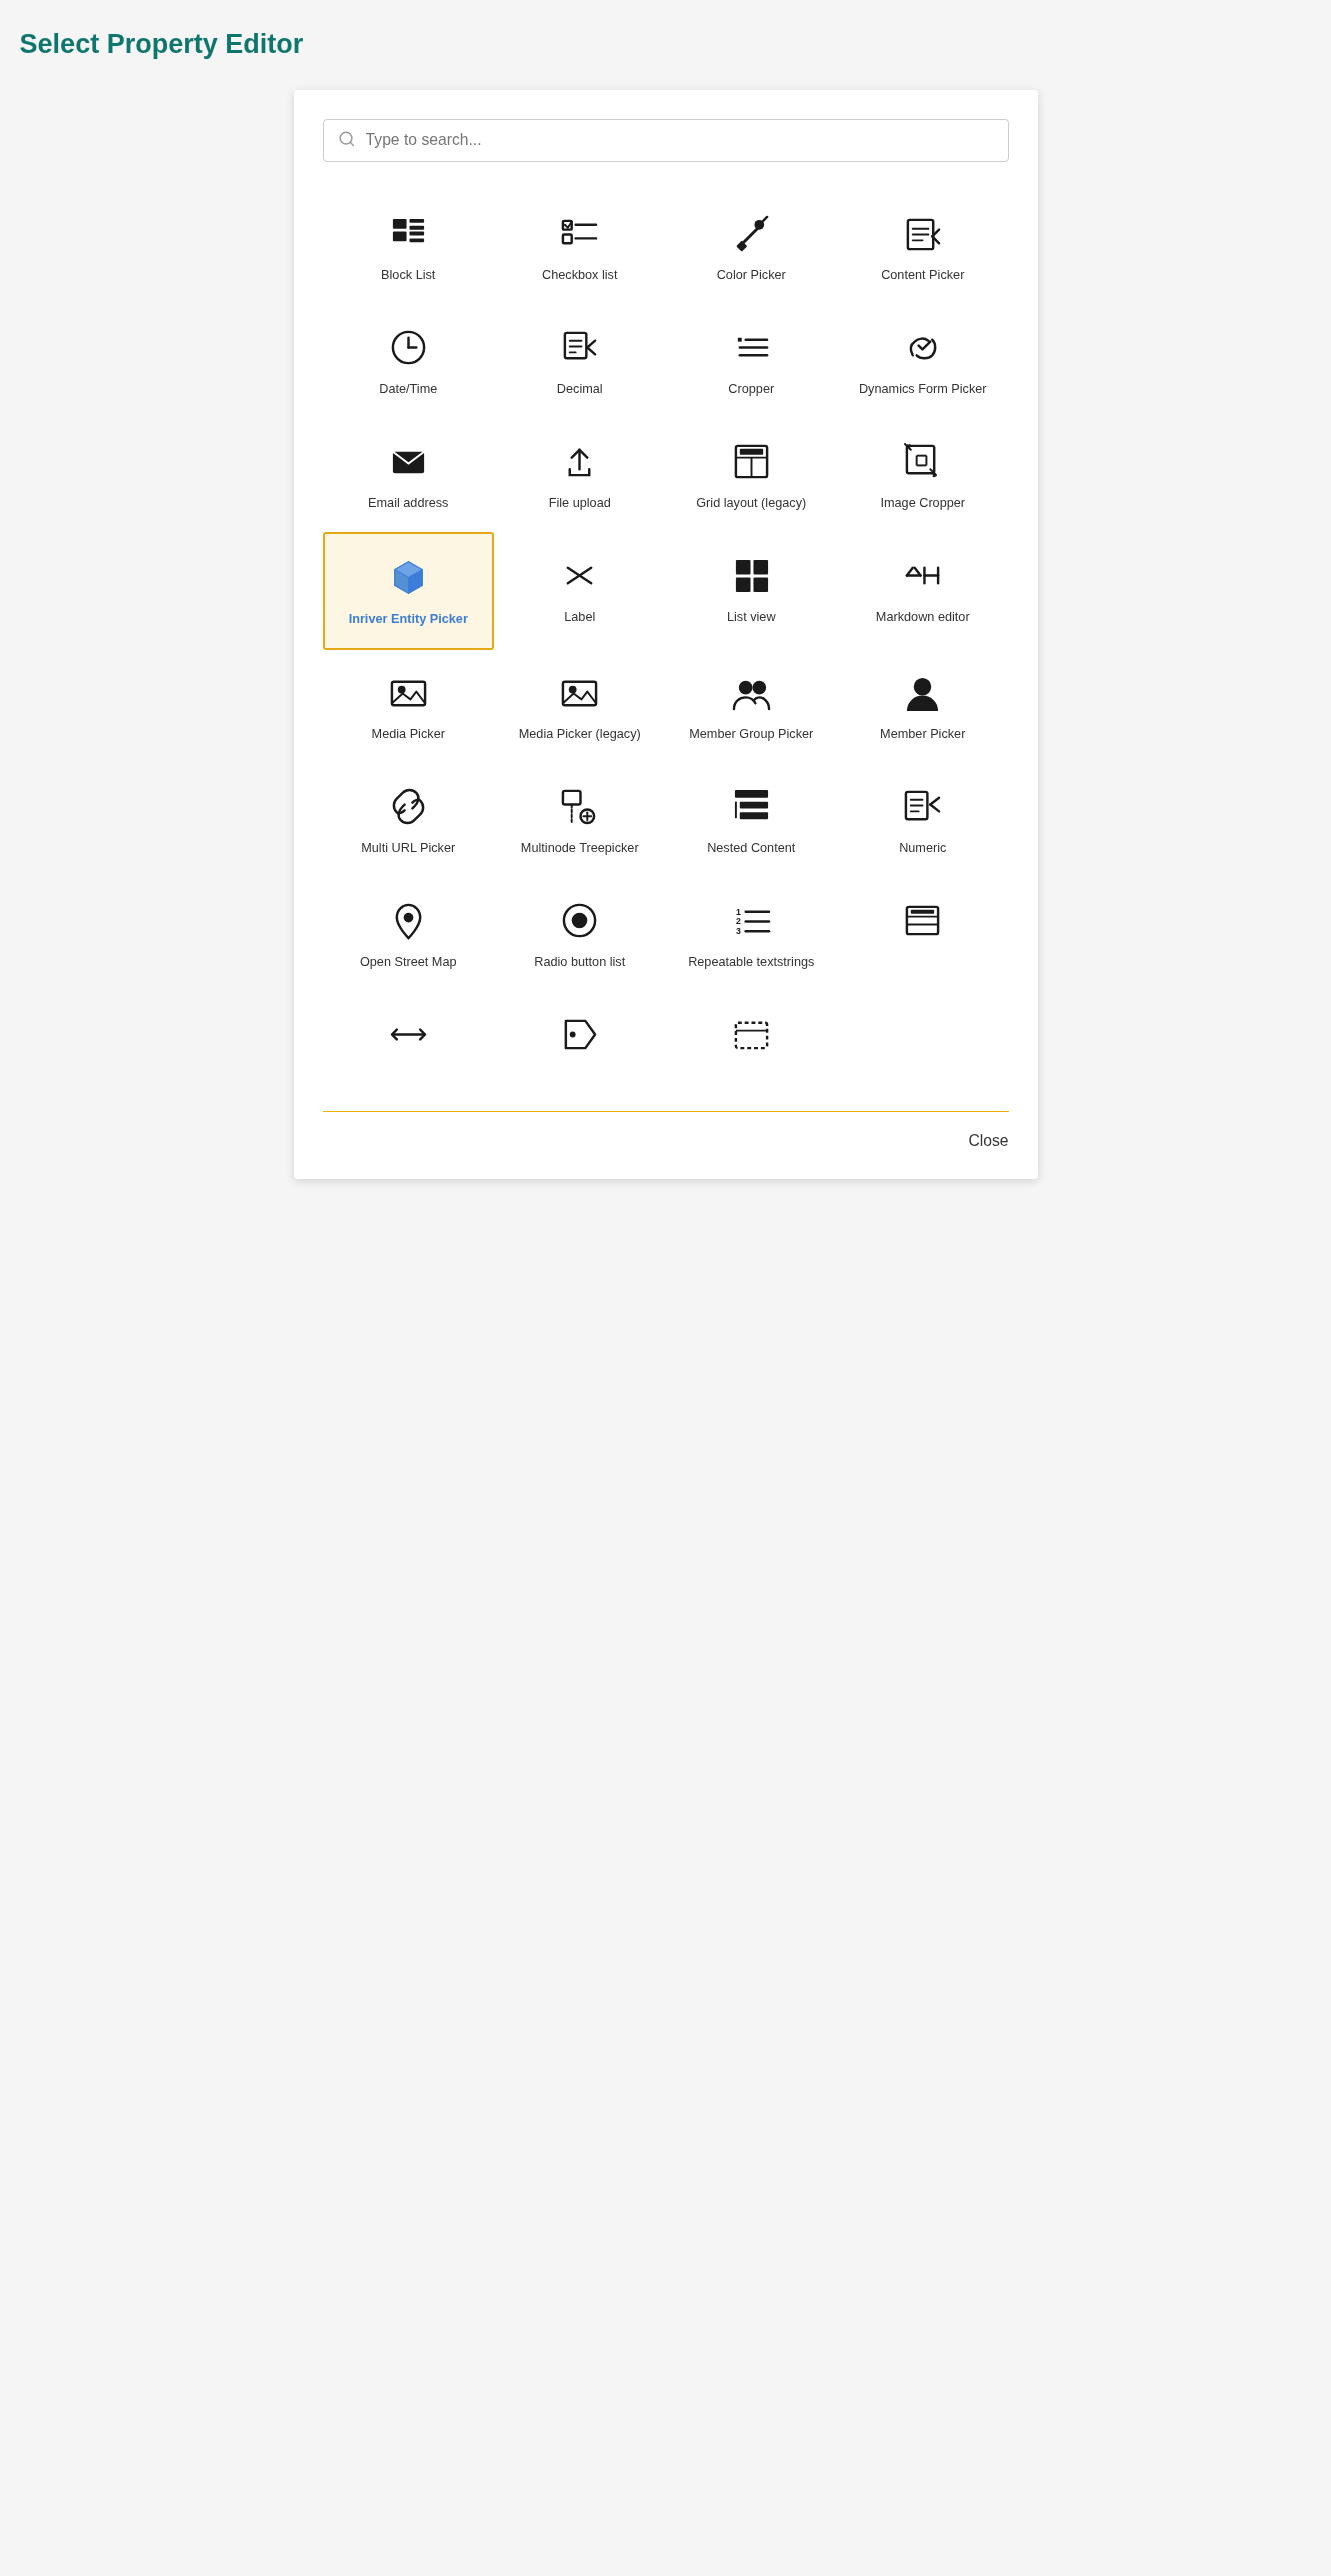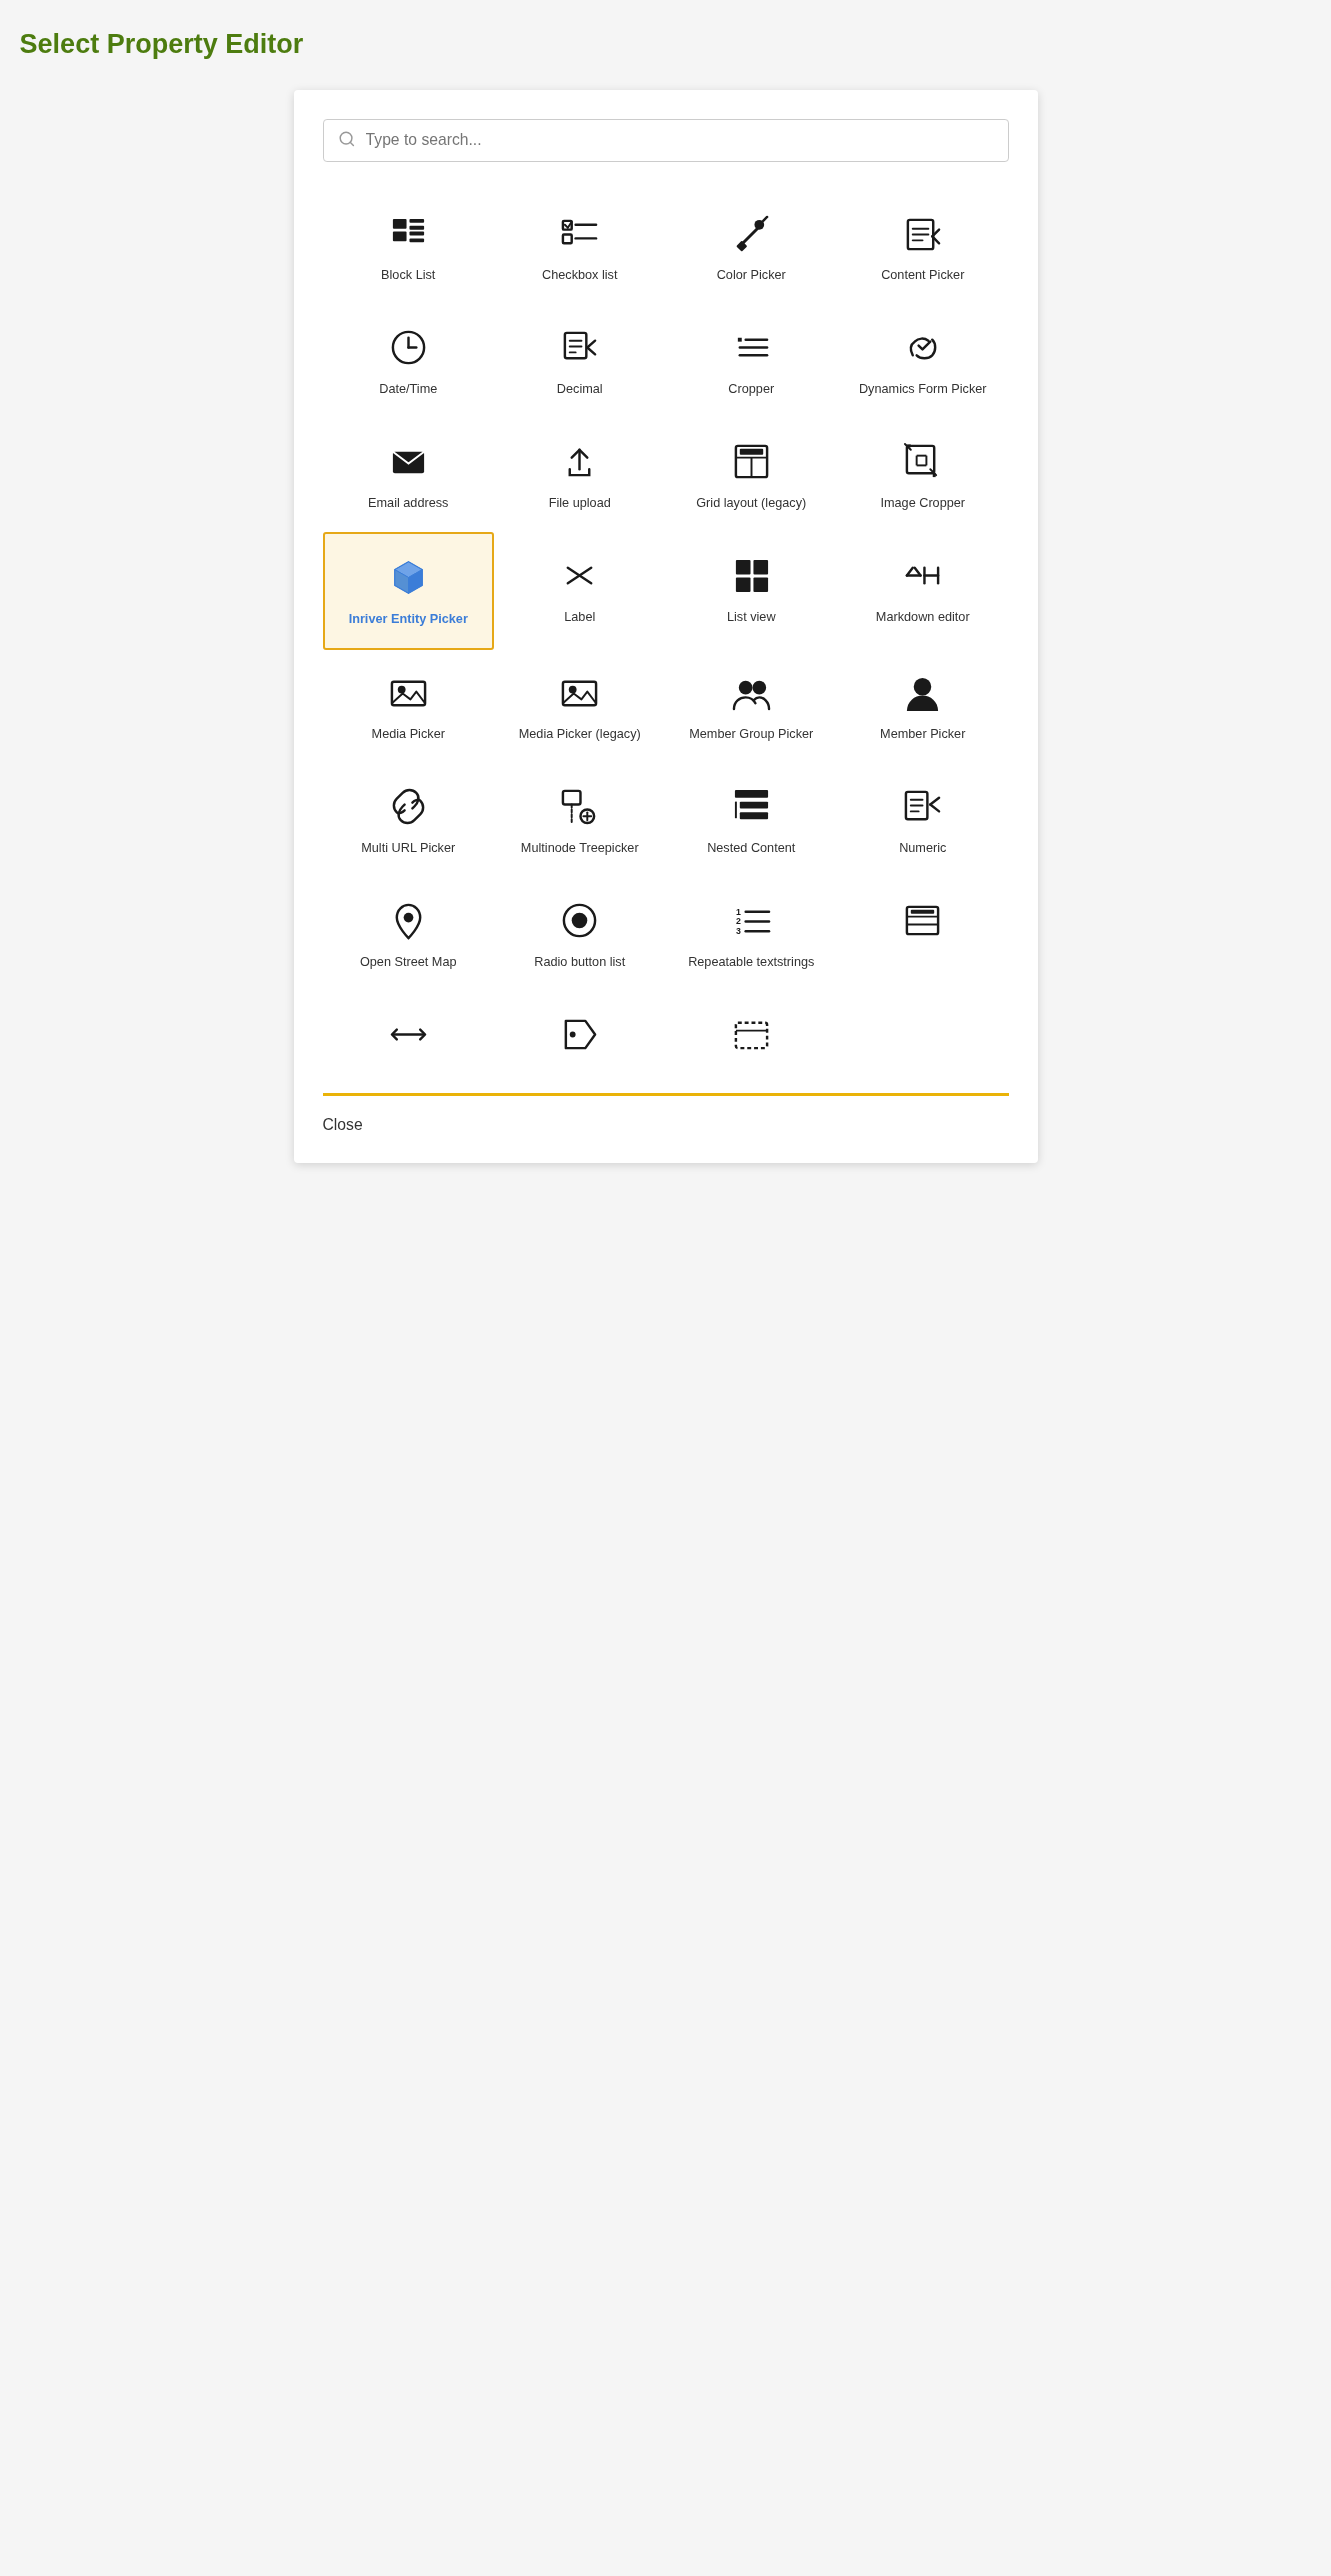--- a/index.html
+++ b/index.html
@@ -5,21 +5,21 @@
     * { box-sizing: border-box; margin: 0; padding: 0; }
     body {
       font-family: -apple-system, BlinkMacSystemFont, "Segoe UI", Arial, sans-serif;
       background: #f5f5f5;
       min-height: 2576px;
       padding: 19.6px;
     }
     .page-title {
       font-size: 27px;
       font-weight: 700;
-      color: #4d7c0f;
+      color: #0f766e;
       margin-bottom: 19.6px;
       padding: 9.8px 0;
     }
     .modal-container {
       background: #ffffff;
       border-radius: 3.9px;
       box-shadow: 0 2px 9.8px rgba(0,0,0,0.15);
       padding: 29px;
       max-width: 744px;
       margin: 0 auto;
@@ -82,24 +82,24 @@
       text-align: center;
       color: #333;
       line-height: 1.4;
     }
     .item-label.blue {
       color: #3b7dd8;
       font-weight: 600;
     }
     .close-row {
       display: flex;
-      justify-content: flex-start;
+      justify-content: flex-end;
       padding-top: 19.6px;
-      border-top: 3px solid #eab308;
-      margin-top: 6px;
+      border-top: 1px solid #eab308;
+      margin-top: 24px;
     }
     .close-btn {
       background: none;
       border: none;
       font-size: 15.7px;
       color: #333;
       cursor: pointer;
       font-weight: 500;
     }
 

